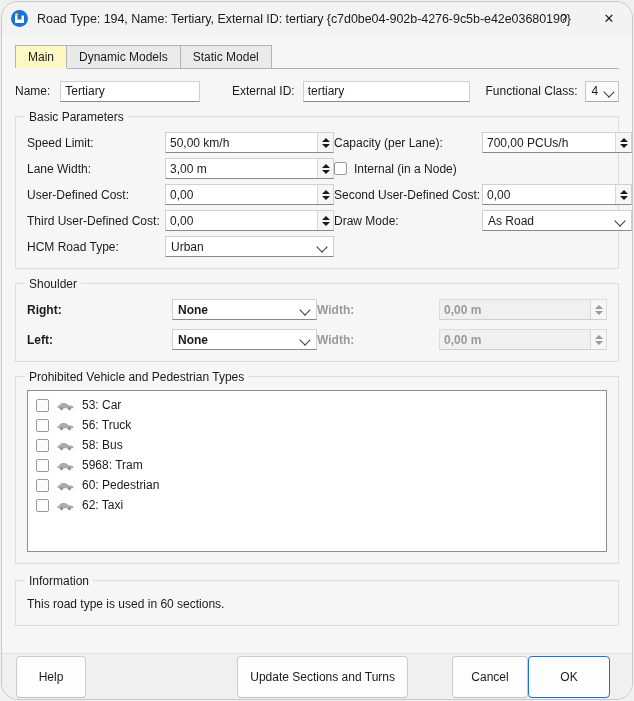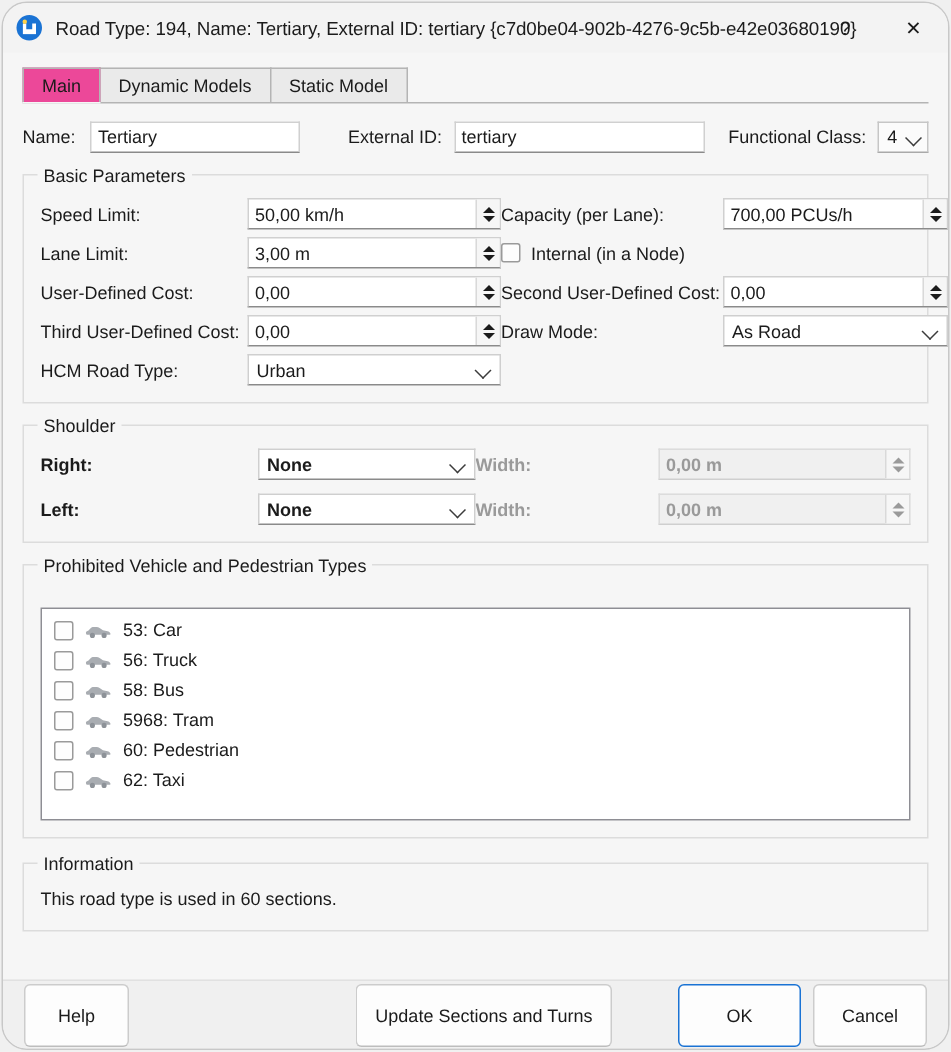--- a/index.html
+++ b/index.html
@@ -103,21 +103,21 @@
     padding: 0 12px;
     font-size: 12px;
     border: 1px solid #b4b4b4;
     border-bottom: none;
     background: #eaeaea;
     color: #1b1b1b;
     margin-right: -1px;
     cursor: default;
   }
   .tab.active {
-    background: #ec4899;
+    background: #fef9c3;
     position: relative;
     z-index: 2;
     box-shadow: 0 1px 0 0 #f6f6f6;
   }
   .tab-fill { flex: 1 1 auto; }
 
   
   .toprow {
     display: flex;
     align-items: center;
@@ -260,22 +260,22 @@
     margin-top: 15px;
     display: grid;
     grid-template-columns: 145px 145px 122px auto;
     row-gap: 9px;
     align-items: center;
     font-weight: bold;
   }
 
   
   .listbox {
-    margin-top: 28px;
-    height: 142px;
+    margin-top: 13px;
+    height: 162px;
     background: #ffffff;
     border: 1px solid #8e8e94;
     overflow: hidden;
     padding-top: 4px;
   }
   .lrow {
     height: 20px;
     display: flex;
     align-items: center;
     padding-left: 8px;
@@ -381,21 +381,21 @@
         </div>
         <div class="lbl c-label2">Capacity (per Lane):</div>
         <div class="spin c-field2">
           <div class="val">700,00 PCUs/h</div>
           <div class="btns">
               <i class="up"></i>
               <i class="dn"></i>
             </div>
         </div>
 
-        <div class="lbl c-label">Lane Limit:</div>
+        <div class="lbl c-label">Lane Width:</div>
         <div class="spin c-field">
           <div class="val">3,00 m</div>
           <div class="btns">
               <i class="up"></i>
               <i class="dn"></i>
             </div>
         </div>
         <div class="checkrow c-label2" style="grid-column:4 / span 2;">
           <span class="chk"></span>
           <span class="lbl">Internal (in a Node)</span>
@@ -550,17 +550,17 @@
       <div class="gtitle">Information</div>
       <div class="info-text">This road type is used in 60 sections.</div>
     </div>
 
   </div>
 
   <div class="footer">
     <div class="btn" style="min-width:70px;">Help</div>
     <div class="spacer"></div>
     <div class="btn" style="min-width:140px; margin-right:44px;">Update Sections and Turns</div>
+    <div class="btn" style="min-width:76px;">Cancel</div>
     <div class="btn default" style="min-width:82px; margin-right:8px;">OK</div>
-    <div class="btn" style="min-width:76px;">Cancel</div>
   </div>
 
 </div>
 
 </body></html>

